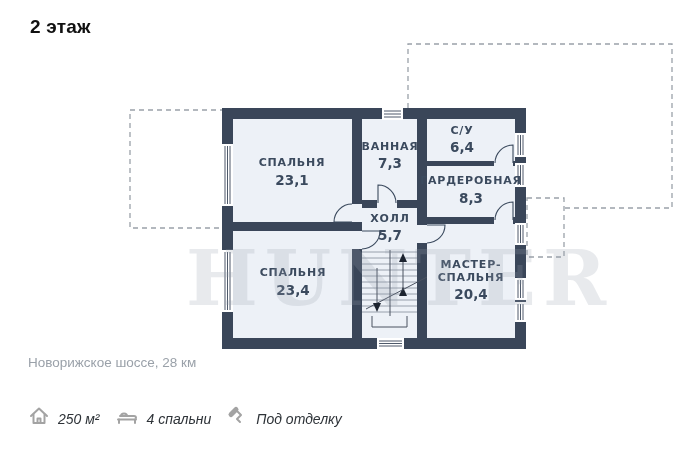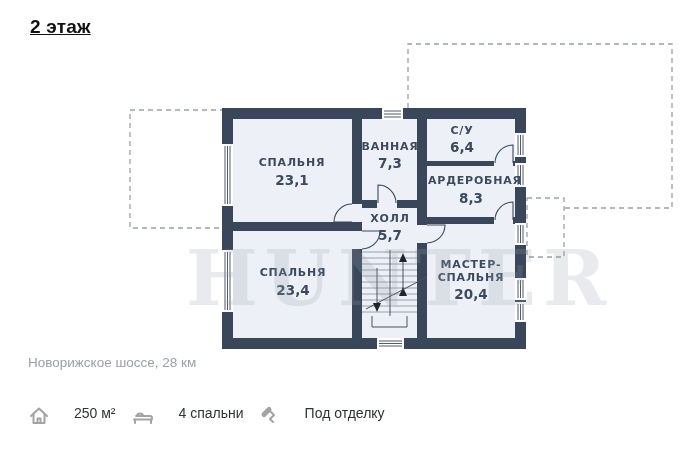--- a/index.html
+++ b/index.html
@@ -1,19 +1,19 @@
 <!DOCTYPE html>
 <html style="--wall: #3a4659; --floor: #edf1f7; --room-label: #3b4a5e; --dashed: #9aa1a9; --title: #111111; --listing-name: #14181f; --location: #9aa1a9; --feature-text: #2e3338; --feature-icon: #a3a3a3; --watermark: rgba(150,160,175,0.22);"><head>
 <meta charset="utf-8">
 <style>
   html,body{margin:0;padding:0;background:#fff;}
   #stage{position:relative;width:684px;height:455px;background:#fff;overflow:hidden;
          font-family:"Liberation Sans","DejaVu Sans",sans-serif;}
   .page-title{position:absolute;left:30px;top:16px;font-size:19px;font-weight:bold;
-              color:var(--title);letter-spacing:0.2px;text-decoration:underline;}
+              color:var(--title);letter-spacing:0.2px;}
   #plan-svg{position:absolute;left:0;top:0;}
   .wall{fill:var(--wall);}
   .floor{fill:var(--floor);}
   .gap{fill:var(--floor);}
   .win{fill:#ffffff;}
   .winl{stroke:var(--wall);stroke-width:0.9;fill:none;}
   .dash{fill:none;stroke:var(--dashed);stroke-width:1.3;stroke-dasharray:5 4;}
   .door{fill:none;stroke:var(--room-label);stroke-width:1.1;}
   .step{stroke:#98a0ac;stroke-width:1;fill:none;}
   .stairline{stroke:#4a5260;stroke-width:1;fill:none;}
@@ -24,21 +24,21 @@
          fill:var(--room-label);text-anchor:middle;}
   .watermark{position:absolute;color:var(--watermark);font-family:"DejaVu Serif",serif;
              font-weight:bold;pointer-events:none;white-space:nowrap;}
   .wm1{left:186px;top:158px;font-size:76px;letter-spacing:30px;}
   .wm2{left:186px;top:234px;font-size:76px;letter-spacing:7px;}
   .listing-name{position:absolute;left:28px;top:344px;font-size:19px;font-weight:bold;
                 color:var(--listing-name);}
   .listing-location{position:absolute;left:28px;top:355px;font-size:13.5px;
                     color:var(--location);}
   .features{position:absolute;left:28px;top:405px;display:flex;align-items:center;gap:15px;}
-  .feature{display:flex;align-items:flex-start;gap:24px;}
+  .feature{display:flex;align-items:flex-end;gap:8px;font-style:italic;}
   .feature .flabel{font-size:14px;color:var(--feature-text);}
   .ficon svg{display:block;}
   .fstroke{stroke:var(--feature-icon);stroke-width:2;fill:none;stroke-linecap:round;stroke-linejoin:round;}
   .ffill{fill:var(--feature-icon);}
 </style>
 </head>
 <body>
 
 <div id="stage">
 

